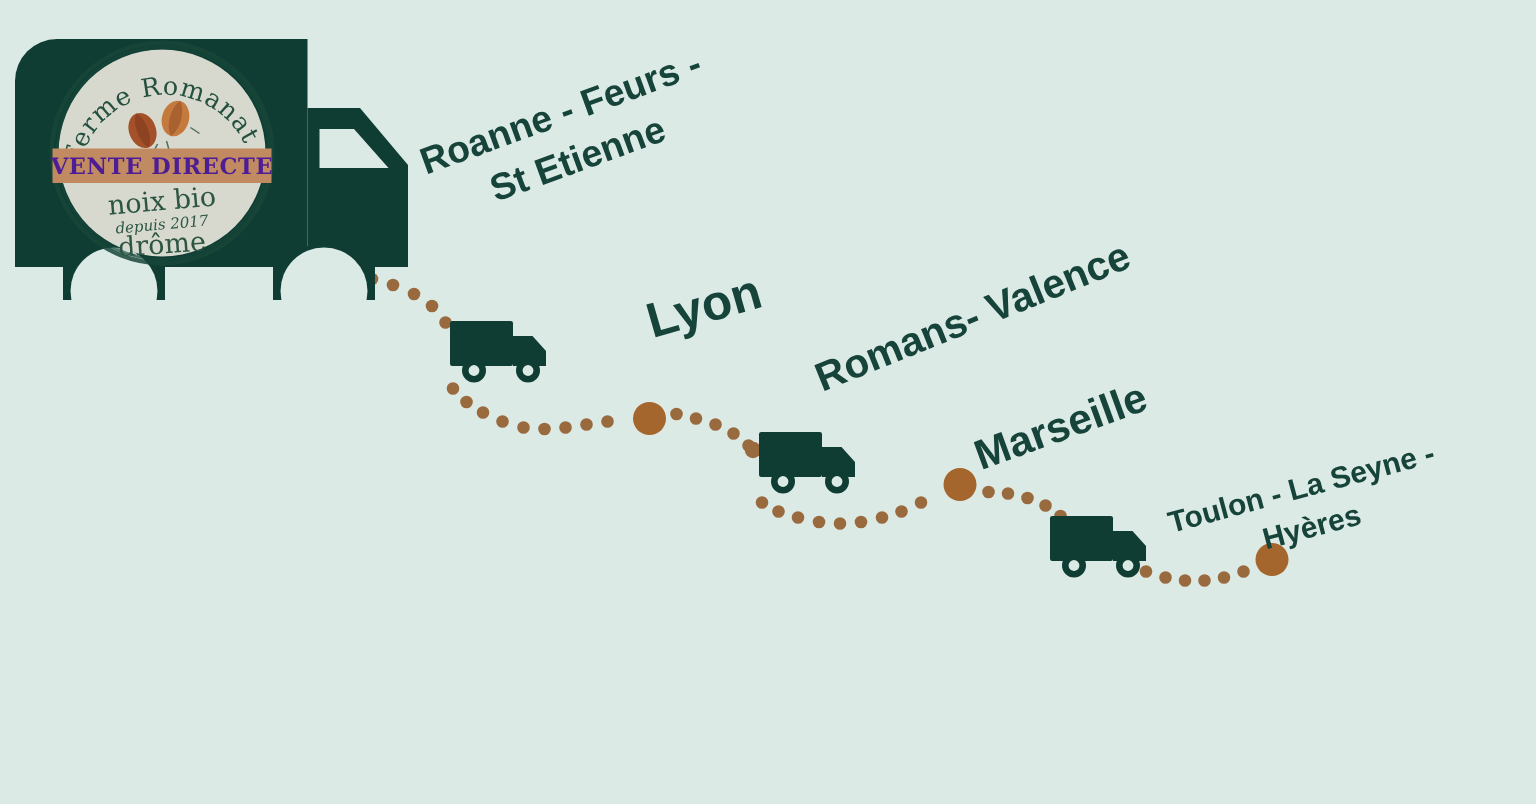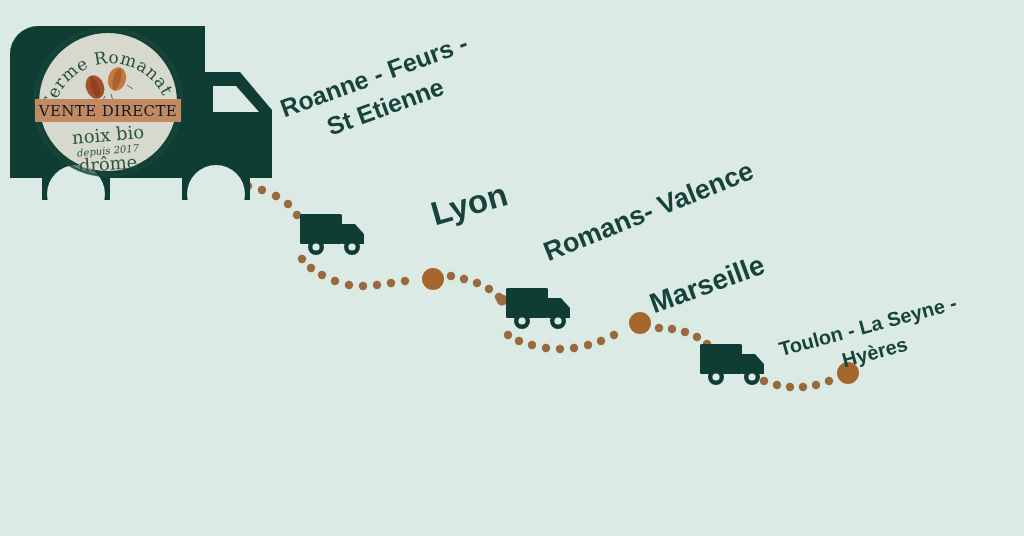--- a/index.html
+++ b/index.html
@@ -87,22 +87,22 @@
     width: 146px;
     height: 23px;
     background: #c18a61;
     display: flex;
     align-items: center;
     justify-content: center;
   }
   #vente-banner span {
     font-family: "DejaVu Serif", serif;
     font-size: 15px;
-    font-weight: 400;
-    color: #0f172a;
+    font-weight: 700;
+    color: #4c1d95;
     letter-spacing: .4px;
     white-space: nowrap;
   }
   #logo-noixbio {
     position: absolute;
     left: 0; top: 97px;
     width: 150px;
     text-align: center;
     font-family: "DejaVu Serif", serif;
     font-size: 18px;

